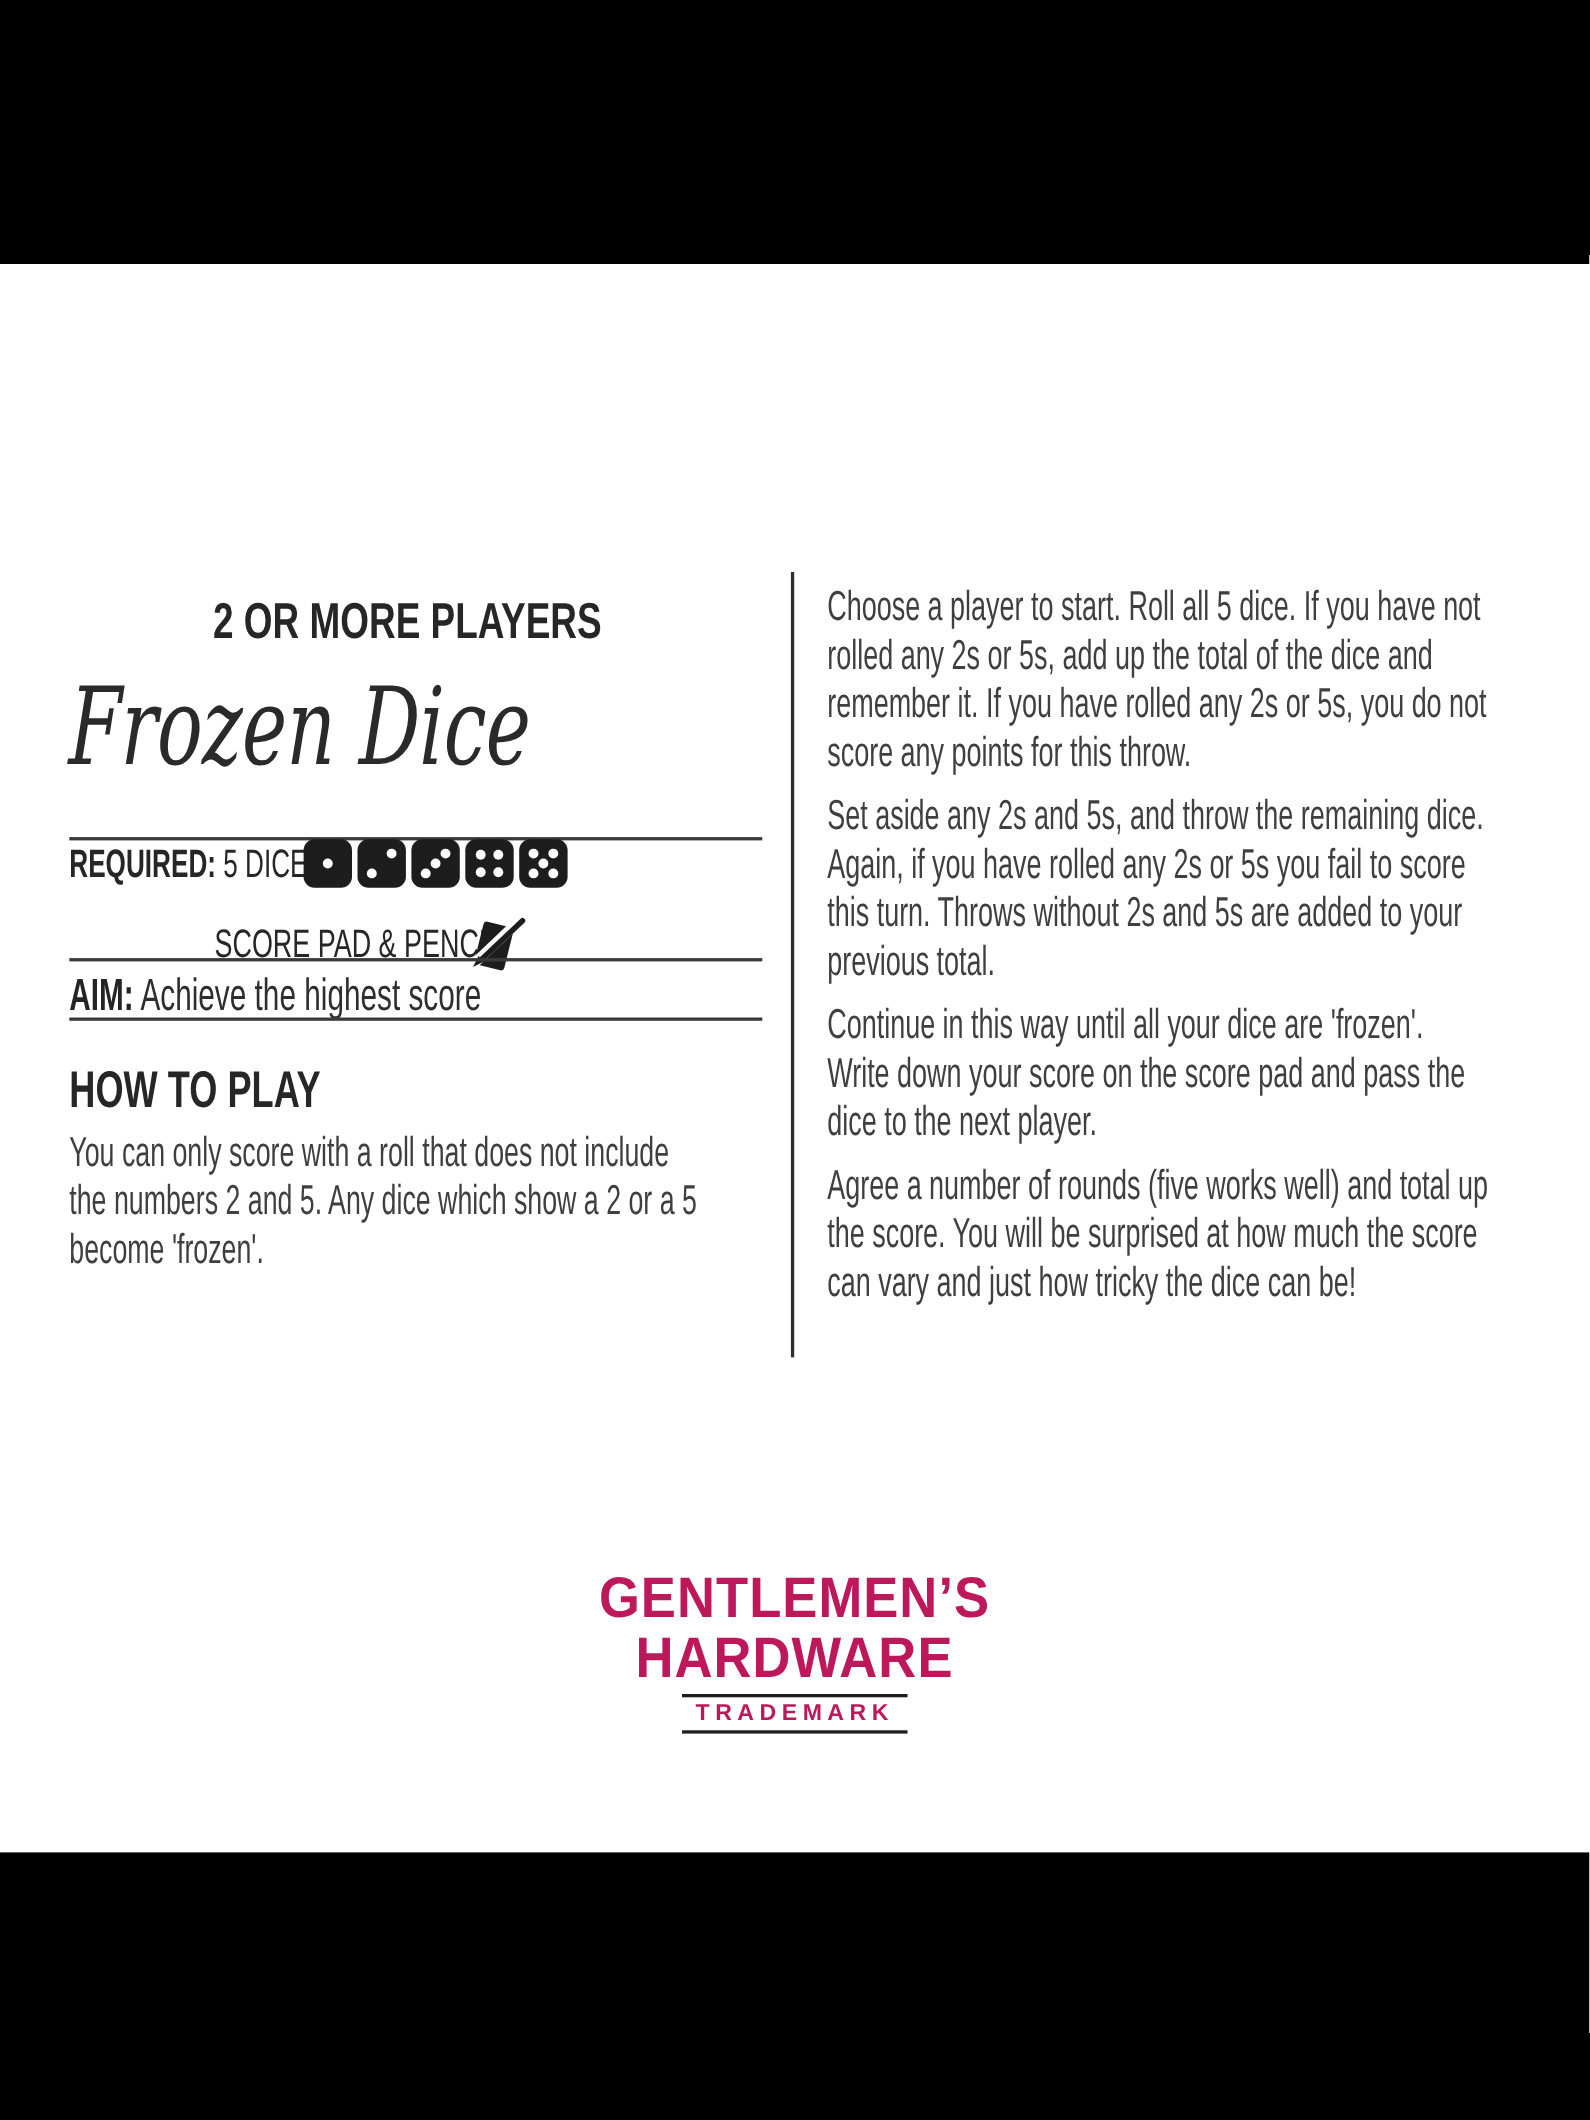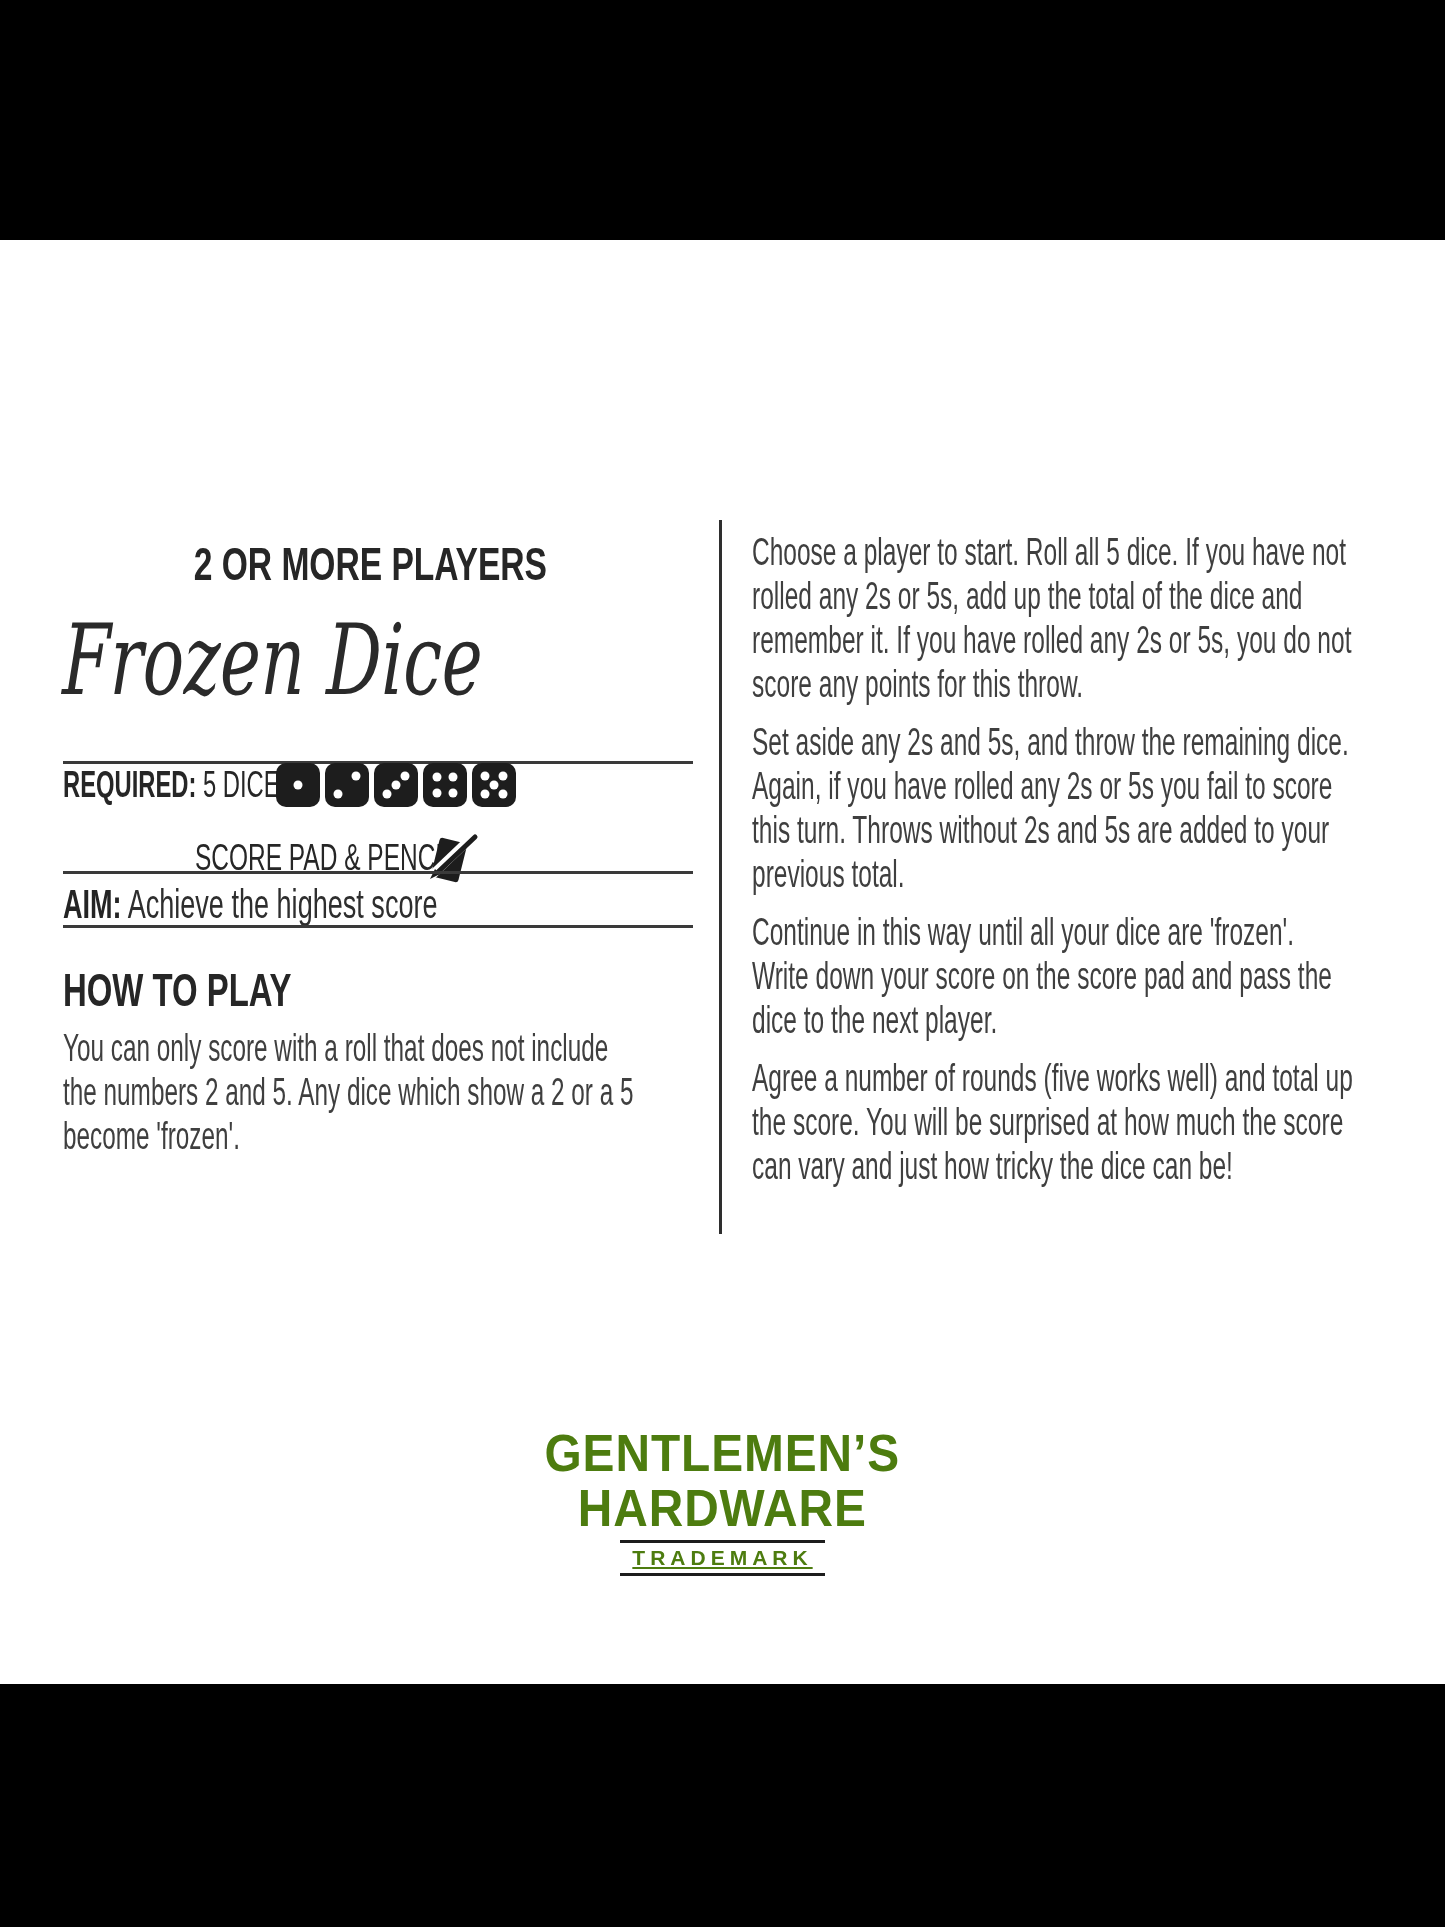--- a/index.html
+++ b/index.html
@@ -62,26 +62,26 @@
 
   .v-divider{position:absolute;left:719px;top:520px;width:3px;height:714px;background:#2e2e2e;}
 
   .instructions{
     position:absolute;left:752px;top:530px;width:960px;
     font-size:38px;line-height:44px;color:#3f3f3f;
     transform:scaleX(0.645);transform-origin:left top;
   }
   .instructions p{margin:0 0 14px 0;white-space:pre-line;}
 
-  .logo{position:absolute;left:0;top:1426px;width:100%;text-align:center;color:#4d7c0f;}
+  .logo{position:absolute;left:0;top:1426px;width:100%;text-align:center;color:#be185d;}
   .logo-lines{display:inline-block;transform:scaleX(0.92);transform-origin:center top;}
   .logo-line{font-size:52px;font-weight:bold;letter-spacing:1px;line-height:55px;white-space:nowrap;}
   .trademark{
     display:inline-block;margin-top:4px;border-top:3px solid #1d1d1d;border-bottom:3px solid #1d1d1d;
-    padding:4px 12px 5px 12px;font-size:21px;font-weight:bold;letter-spacing:5px;line-height:1;white-space:nowrap;text-decoration:underline;
+    padding:4px 12px 5px 12px;font-size:21px;font-weight:bold;letter-spacing:5px;line-height:1;white-space:nowrap;
   }
 </style>
 </head>
 <body>
 
 <div class="bar bar-top"></div>
 <div class="bar bar-bottom"></div>
 
 <div class="players-wrap">
   <span>2 OR MORE PLAYERS</span>

